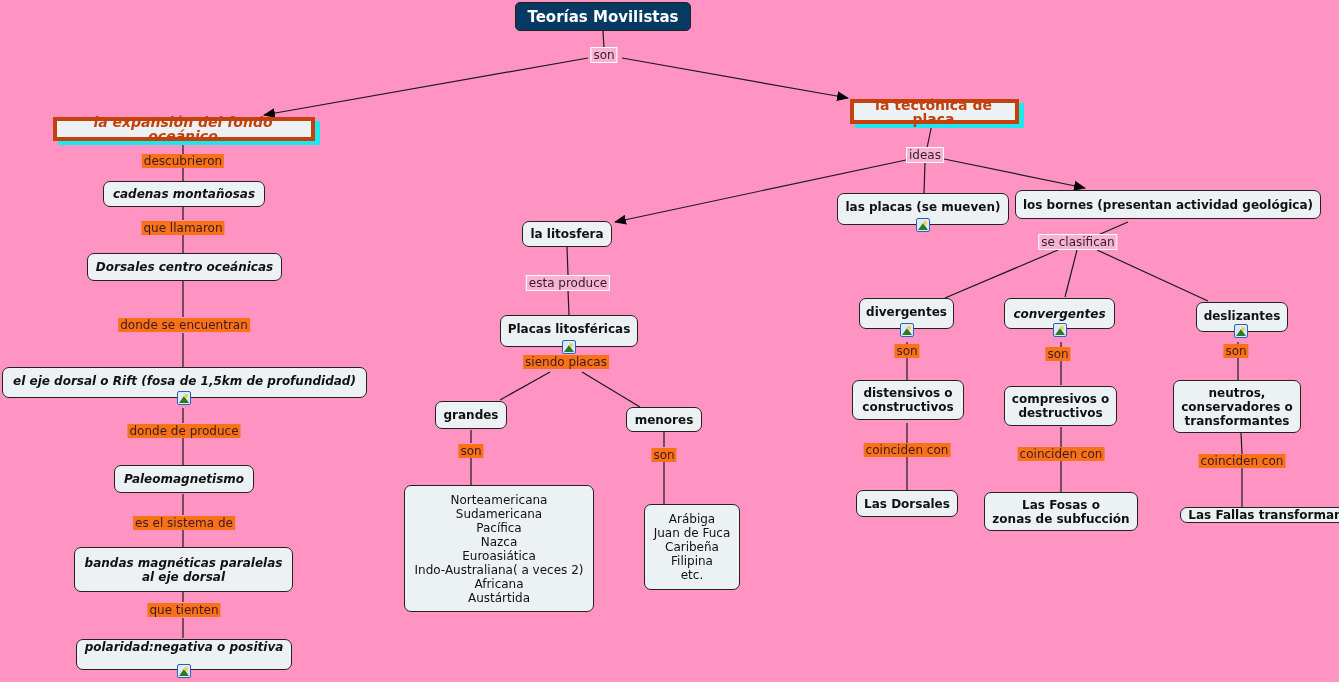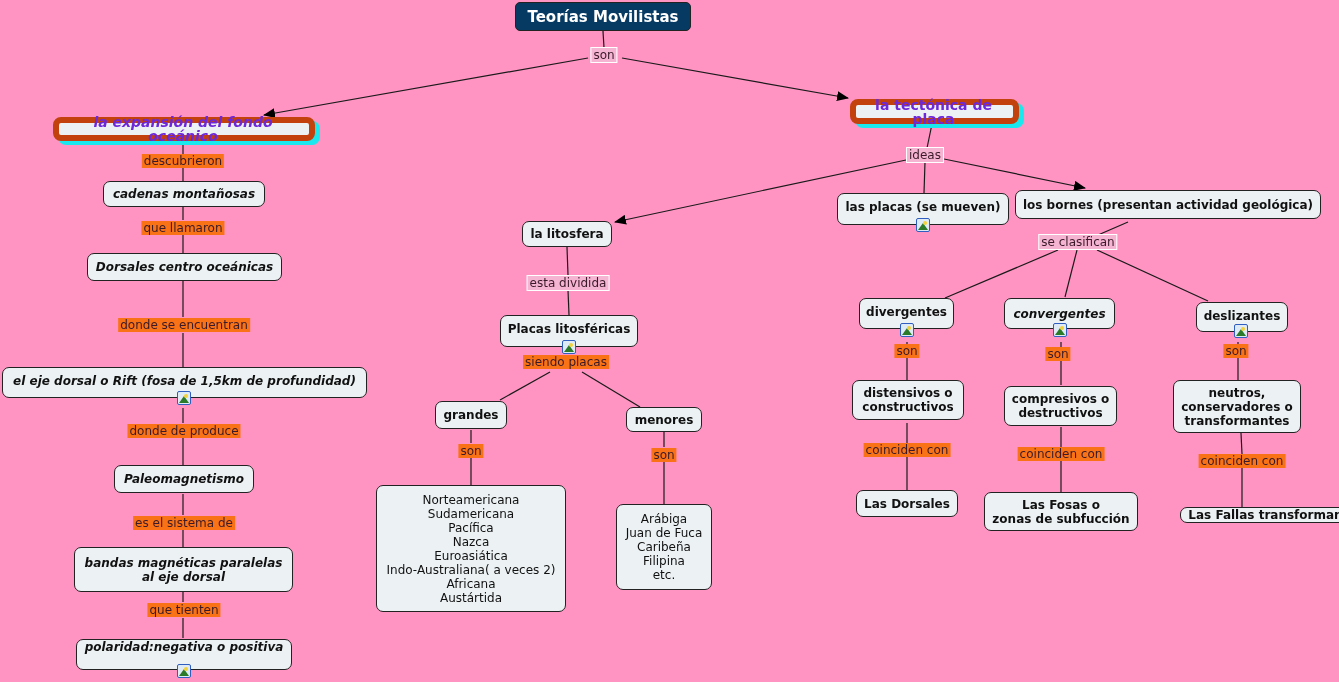--- a/index.html
+++ b/index.html
@@ -11,28 +11,28 @@
     #links { position: absolute; left: 0; top: 0; width: 1339px; height: 682px; }
     #links line { stroke: #1a1a1a; stroke-width: 1.2; }
     .node {
       position: absolute; box-sizing: border-box;
       background: #ecf2f4; border: 1px solid #222; border-radius: 7px;
       font-size: 12px; font-weight: bold; color: #111;
       text-align: center; display: flex; align-items: center; justify-content: center;
       line-height: 14px; padding: 0 6px; white-space: pre-line;
     }
     .node.italic { font-style: italic; }
-    .node.plain { font-weight: normal; }
+    .node.plain { font-weight: normal; margin-left: 28px; }
     .node.title {
       background: #063a63; color: #fff; font-size: 15px; border-radius: 5px;
       border: 1px solid #222;
     }
     .node.main {
-      border-radius: 8px; border: 6px solid #c2410c;
-      box-shadow: 5px 4px 0 #19e9ef; color: #6d28d9; font-size: 14px;
+      border-radius: 0; border: 4px solid #c2410c;
+      box-shadow: 5px 4px 0 #19e9ef; color: #c2410c; font-size: 14px;
       justify-content: flex-start; padding-left: 4px;
     }
     .node.main.italic { }
     .label {
       position: absolute; font-size: 12px; color: #3a1a2a; line-height: 14px;
       background: #f97316; padding: 0 2px; white-space: nowrap;
       transform: translate(-50%, -50%);
     }
     .label.boxed { border: 1px solid #fff; background: #f5b4d2; padding: 0 2px; }
     .img-icon {
@@ -126,21 +126,21 @@
 <div class="node italic" style="left:74px;top:547px;width:219px;height:45px;">bandas magnéticas paralelas
 al eje dorsal</div>
 <span class="label" style="left:184px;top:610px;">que tienten</span>
 <div class="node italic" style="left:76px;top:639px;width:216px;height:31px;align-items:flex-start;">polaridad:negativa o positiva</div>
 <span class="img-icon" style="left:184px;top:664px;"></span>
 
 <div class="node main" style="left:850px;top:99px;width:169px;height:25px;padding-left:4px;">la tectónica de placa</div>
 <span class="label boxed" style="left:925px;top:155px;">ideas</span>
 
 <div class="node" style="left:522px;top:221px;width:90px;height:26px;">la litosfera</div>
-<span class="label boxed" style="left:568px;top:283px;">esta dividida</span>
+<span class="label boxed" style="left:568px;top:283px;">esta produce</span>
 <div class="node" style="left:500px;top:315px;width:138px;height:32px;align-items:flex-start;padding-top:6px;">Placas litosféricas</div>
 <span class="img-icon" style="left:569px;top:340px;"></span>
 <span class="label" style="left:566px;top:362px;">siendo placas</span>
 
 <div class="node" style="left:435px;top:401px;width:72px;height:28px;">grandes</div>
 <span class="label" style="left:471px;top:451px;">son</span>
 <div class="node plain" style="left:376px;top:485px;width:190px;height:127px;">Norteamericana
 Sudamericana
 Pacífica
 Nazca

